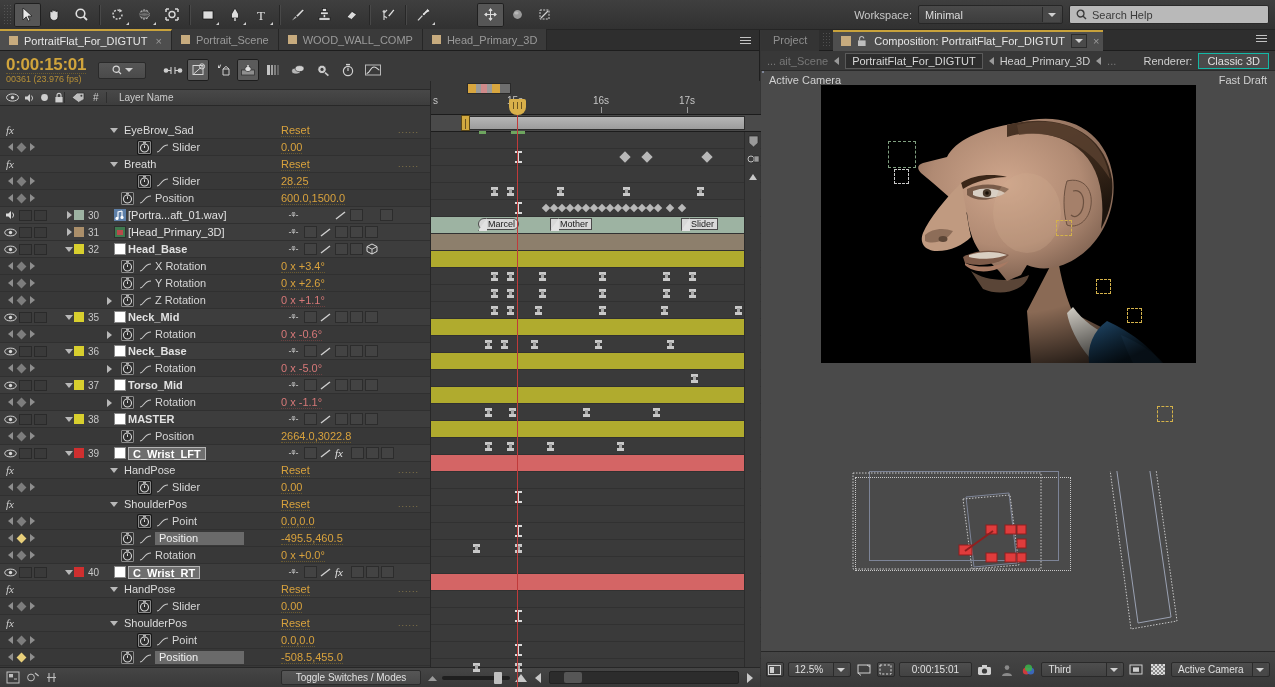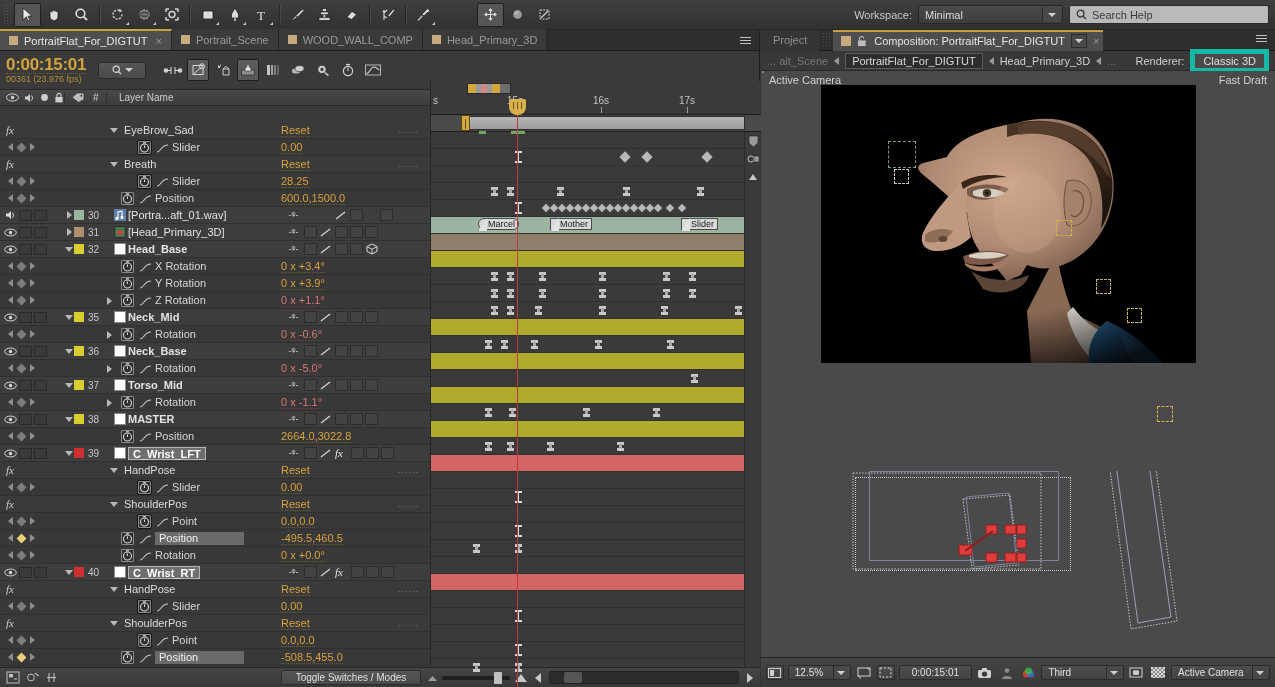--- a/index.html
+++ b/index.html
@@ -203,36 +203,36 @@
   .rcaret{ width:16px;height:14px;background:#4a4a4a;border:1px solid #2c2c2c;
      display:flex;align-items:center;justify-content:center;}
 
   .breadcrumb{ height:20px; background:#383838; display:flex; align-items:center; gap:6px;
      padding:0 6px; border-bottom:1px solid #2a2a2a; font-size:11px; }
   .bc-dim{ color:#777; }
   .bc-chip{ background:#2d2d2d; border:1px solid #5a5a5a; padding:1px 6px; color:#d8d8d8; }
   .bc-item{ color:#d0d0d0; }
   .bc-arr{ width:0;height:0;border-top:4px solid transparent;border-bottom:4px solid transparent;border-right:5px solid #9a9a9a;}
   .rend{ margin-left:auto; display:flex; align-items:center; gap:6px; }
-  .rend-chip{ background:#4a4a4a; border:5px solid #14b8a6; padding:1px 8px; color:#e0e0e0;}
+  .rend-chip{ background:#4a4a4a; border:1px solid #14b8a6; padding:1px 8px; color:#e0e0e0;}
 
   .viewport{ position:absolute; left:0; top:41px; width:514px; height:616px; background:#4a4a4a; }
   .vp-top{ position:absolute; left:0; top:0; width:514px; height:18px;
      display:flex; align-items:center; padding:0 8px; font-size:11px; color:#d0d0d0; }
   .vp-top .fd{ margin-left:auto; }
   .comp-black{ position:absolute; left:60px; top:14px; width:375px; height:278px; background:#000; }
 
   .anchor{ position:absolute; border:1px dashed #d4b24a; }
   .anchor.g{ border-color:#7f9e7f; }
   .anchor.w{ border-color:#c9c9c9; }
 
   .framebox{ position:absolute; border:1px solid #7d8497; }
   .dashbox{ position:absolute; border:1px dotted #c9c9c9; }
 
-  .rbot{ position:absolute; left:0; bottom:0; width:514px; height:30px;
+  .rbot{ position:absolute; left:0; bottom:0; width:514px; height:36px;
      background:linear-gradient(#454545,#393939); border-top:1px solid #272727;
      display:flex; align-items:center; gap:4px; padding:0 5px; }
   .rb-chip{ height:15px; background:linear-gradient(#4e4e4e,#424242); border:1px solid #2a2a2a;
      border-radius:2px; display:flex; align-items:center; justify-content:center;
      color:#e0e0e0; font-size:10px; padding:0 6px; }
   .rb-ico{ width:18px;height:15px; display:flex;align-items:center;justify-content:center;
      border:1px solid #2a2a2a; background:linear-gradient(#4e4e4e,#424242); border-radius:2px;}
   .rb-ico.plain{ border:none;background:none; }
   .rb-sel{ height:15px; background:linear-gradient(#4e4e4e,#424242); border:1px solid #2a2a2a;
      border-radius:2px; display:flex; align-items:center; padding:0 2px 0 6px; color:#e0e0e0; font-size:10px;}
@@ -812,21 +812,21 @@
               <line x1="5.5" y1="6" x2="5.5" y2="3.4" stroke="#d8d8d8" stroke-width="1"></line>
               <line x1="4" y1="0.8" x2="7" y2="0.8" stroke="#d8d8d8" stroke-width="1.2"></line>
             </svg>
           </span>
           <span style="position:absolute;left:138px;top:3px" class="graph">
             <svg width="13" height="10">
               <path d="M1 9 C5 9 5 2 12 2" fill="none" stroke="#c8c8c8" stroke-width="1.1"></path>
             </svg>
           </span>
           <span class="p-name" style="position:absolute;left:155px">Y Rotation</span>
-          <span class="p-val">0 x +3.9°</span>
+          <span class="p-val">0 x +2.6°</span>
         </div>
         <div class="row prop">
           <div class="kf-nav">
             <span class="arr-l"></span>
             <span class="dia"></span>
             <span class="arr-r"></span>
           </div>
           <span class="tri r" style="position:absolute;left:107px;top:5px"></span>
           <span style="position:absolute;left:121px;top:2px" class="stopw">
             <svg width="11" height="11">

